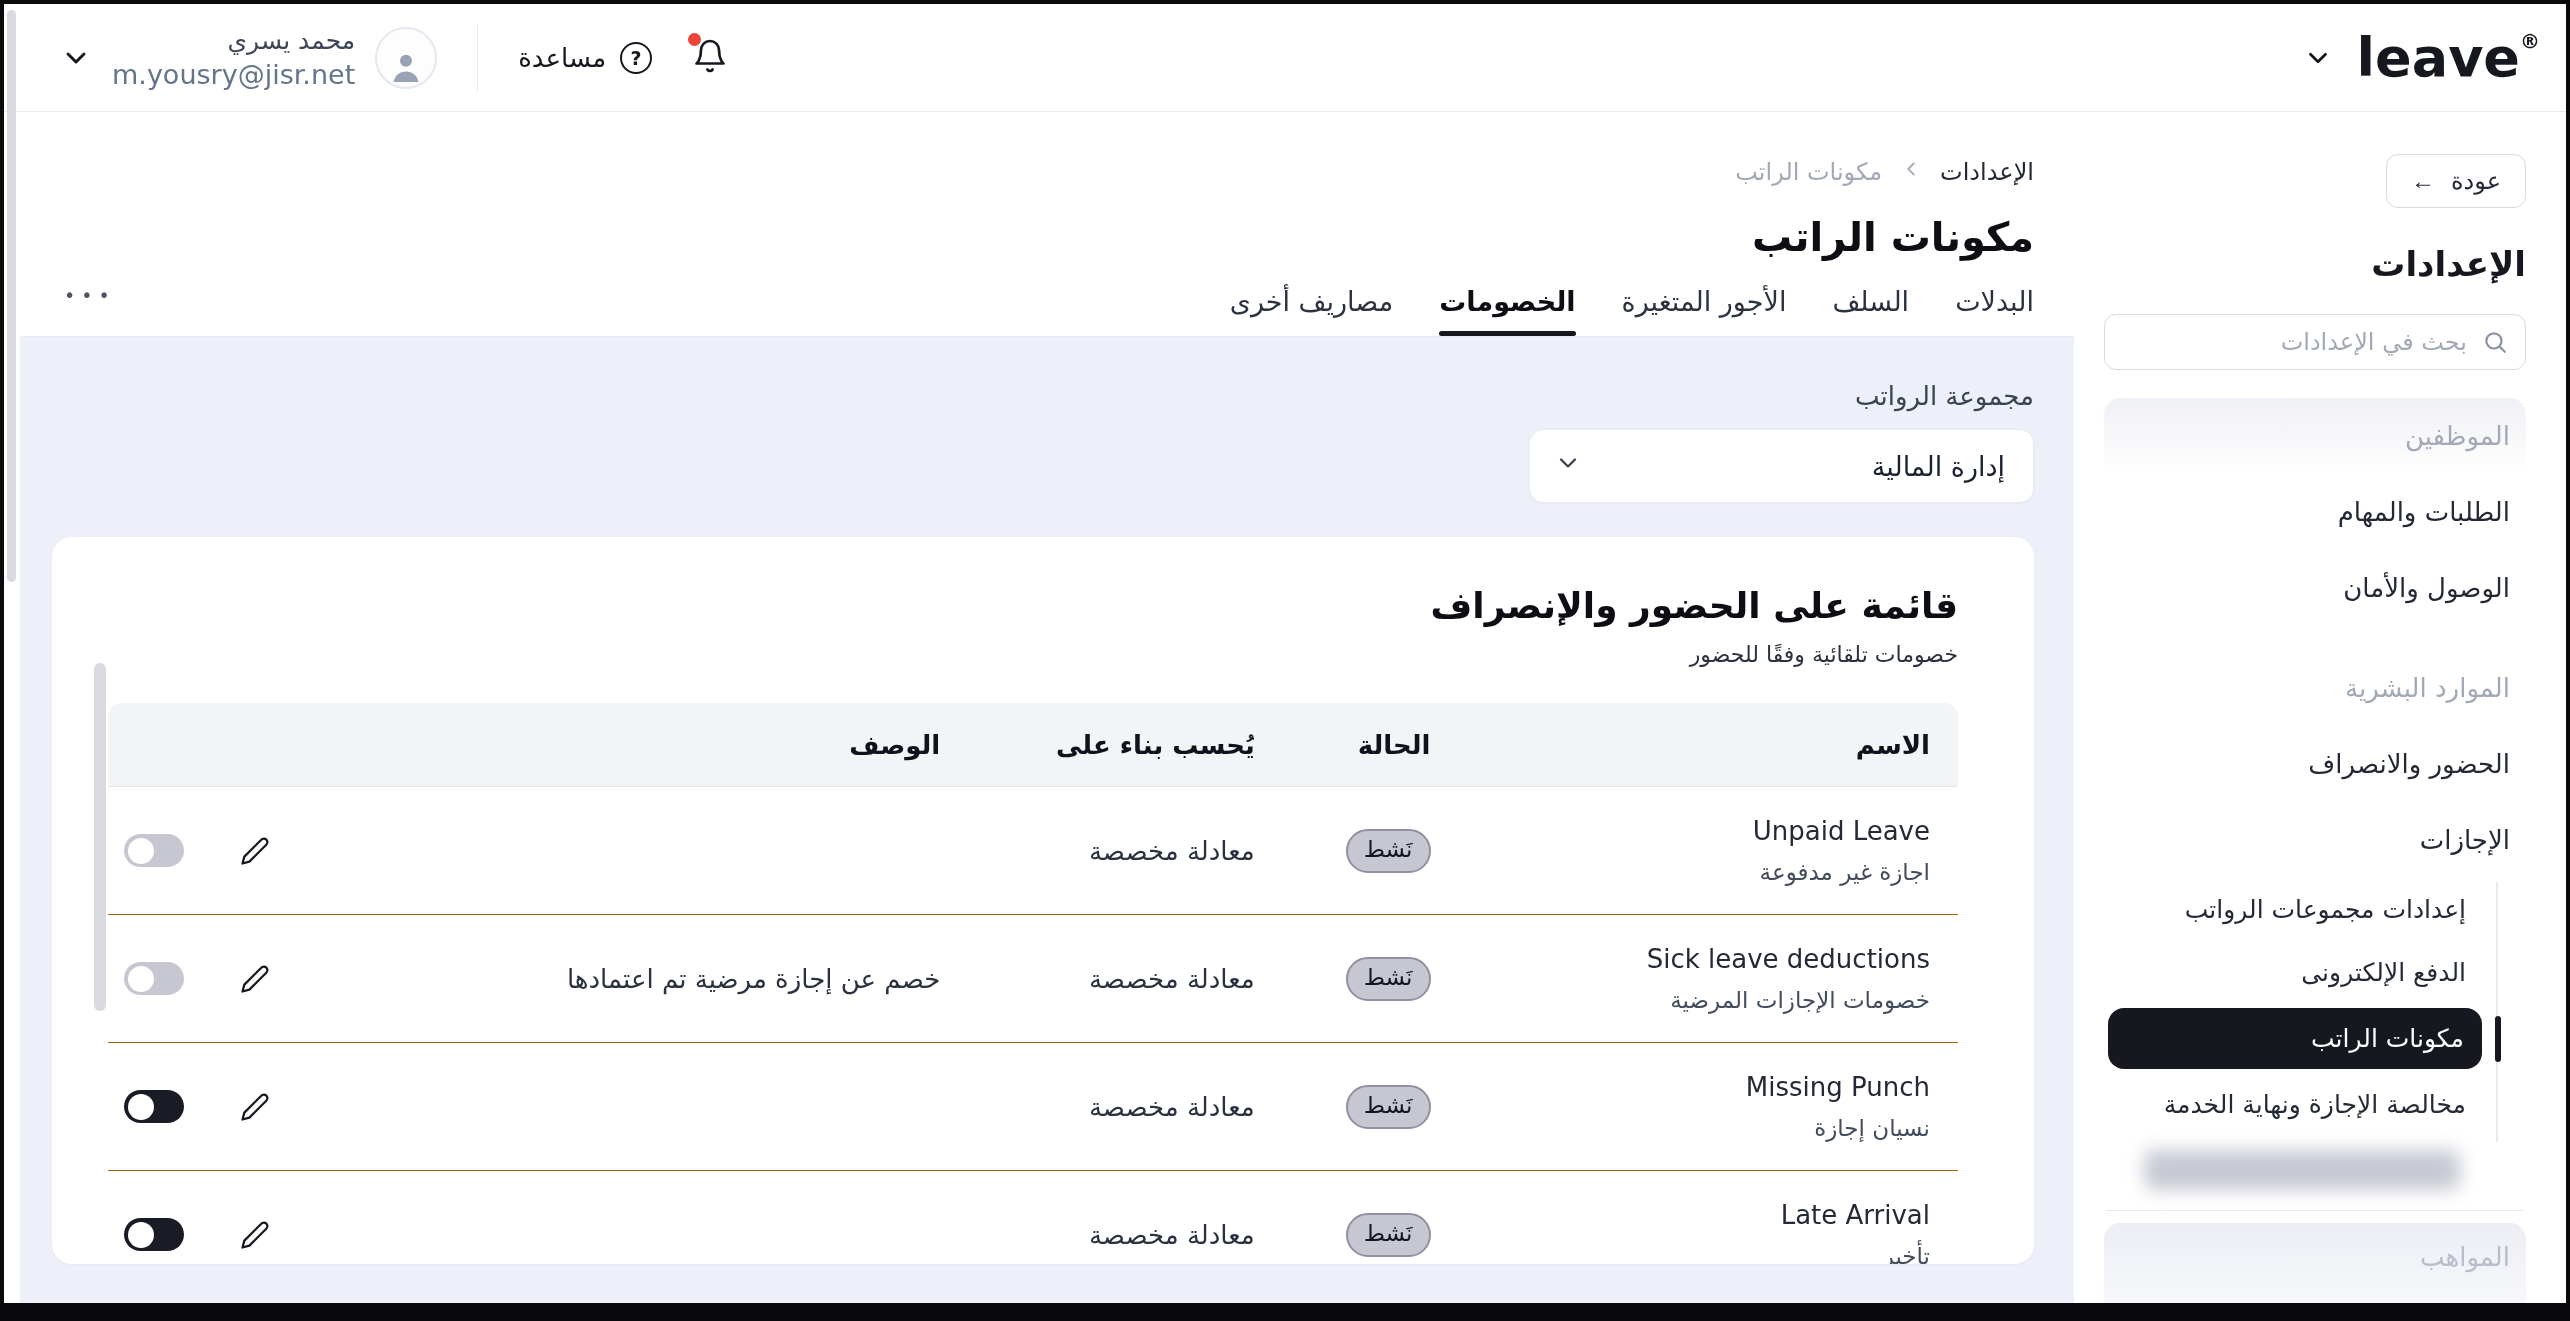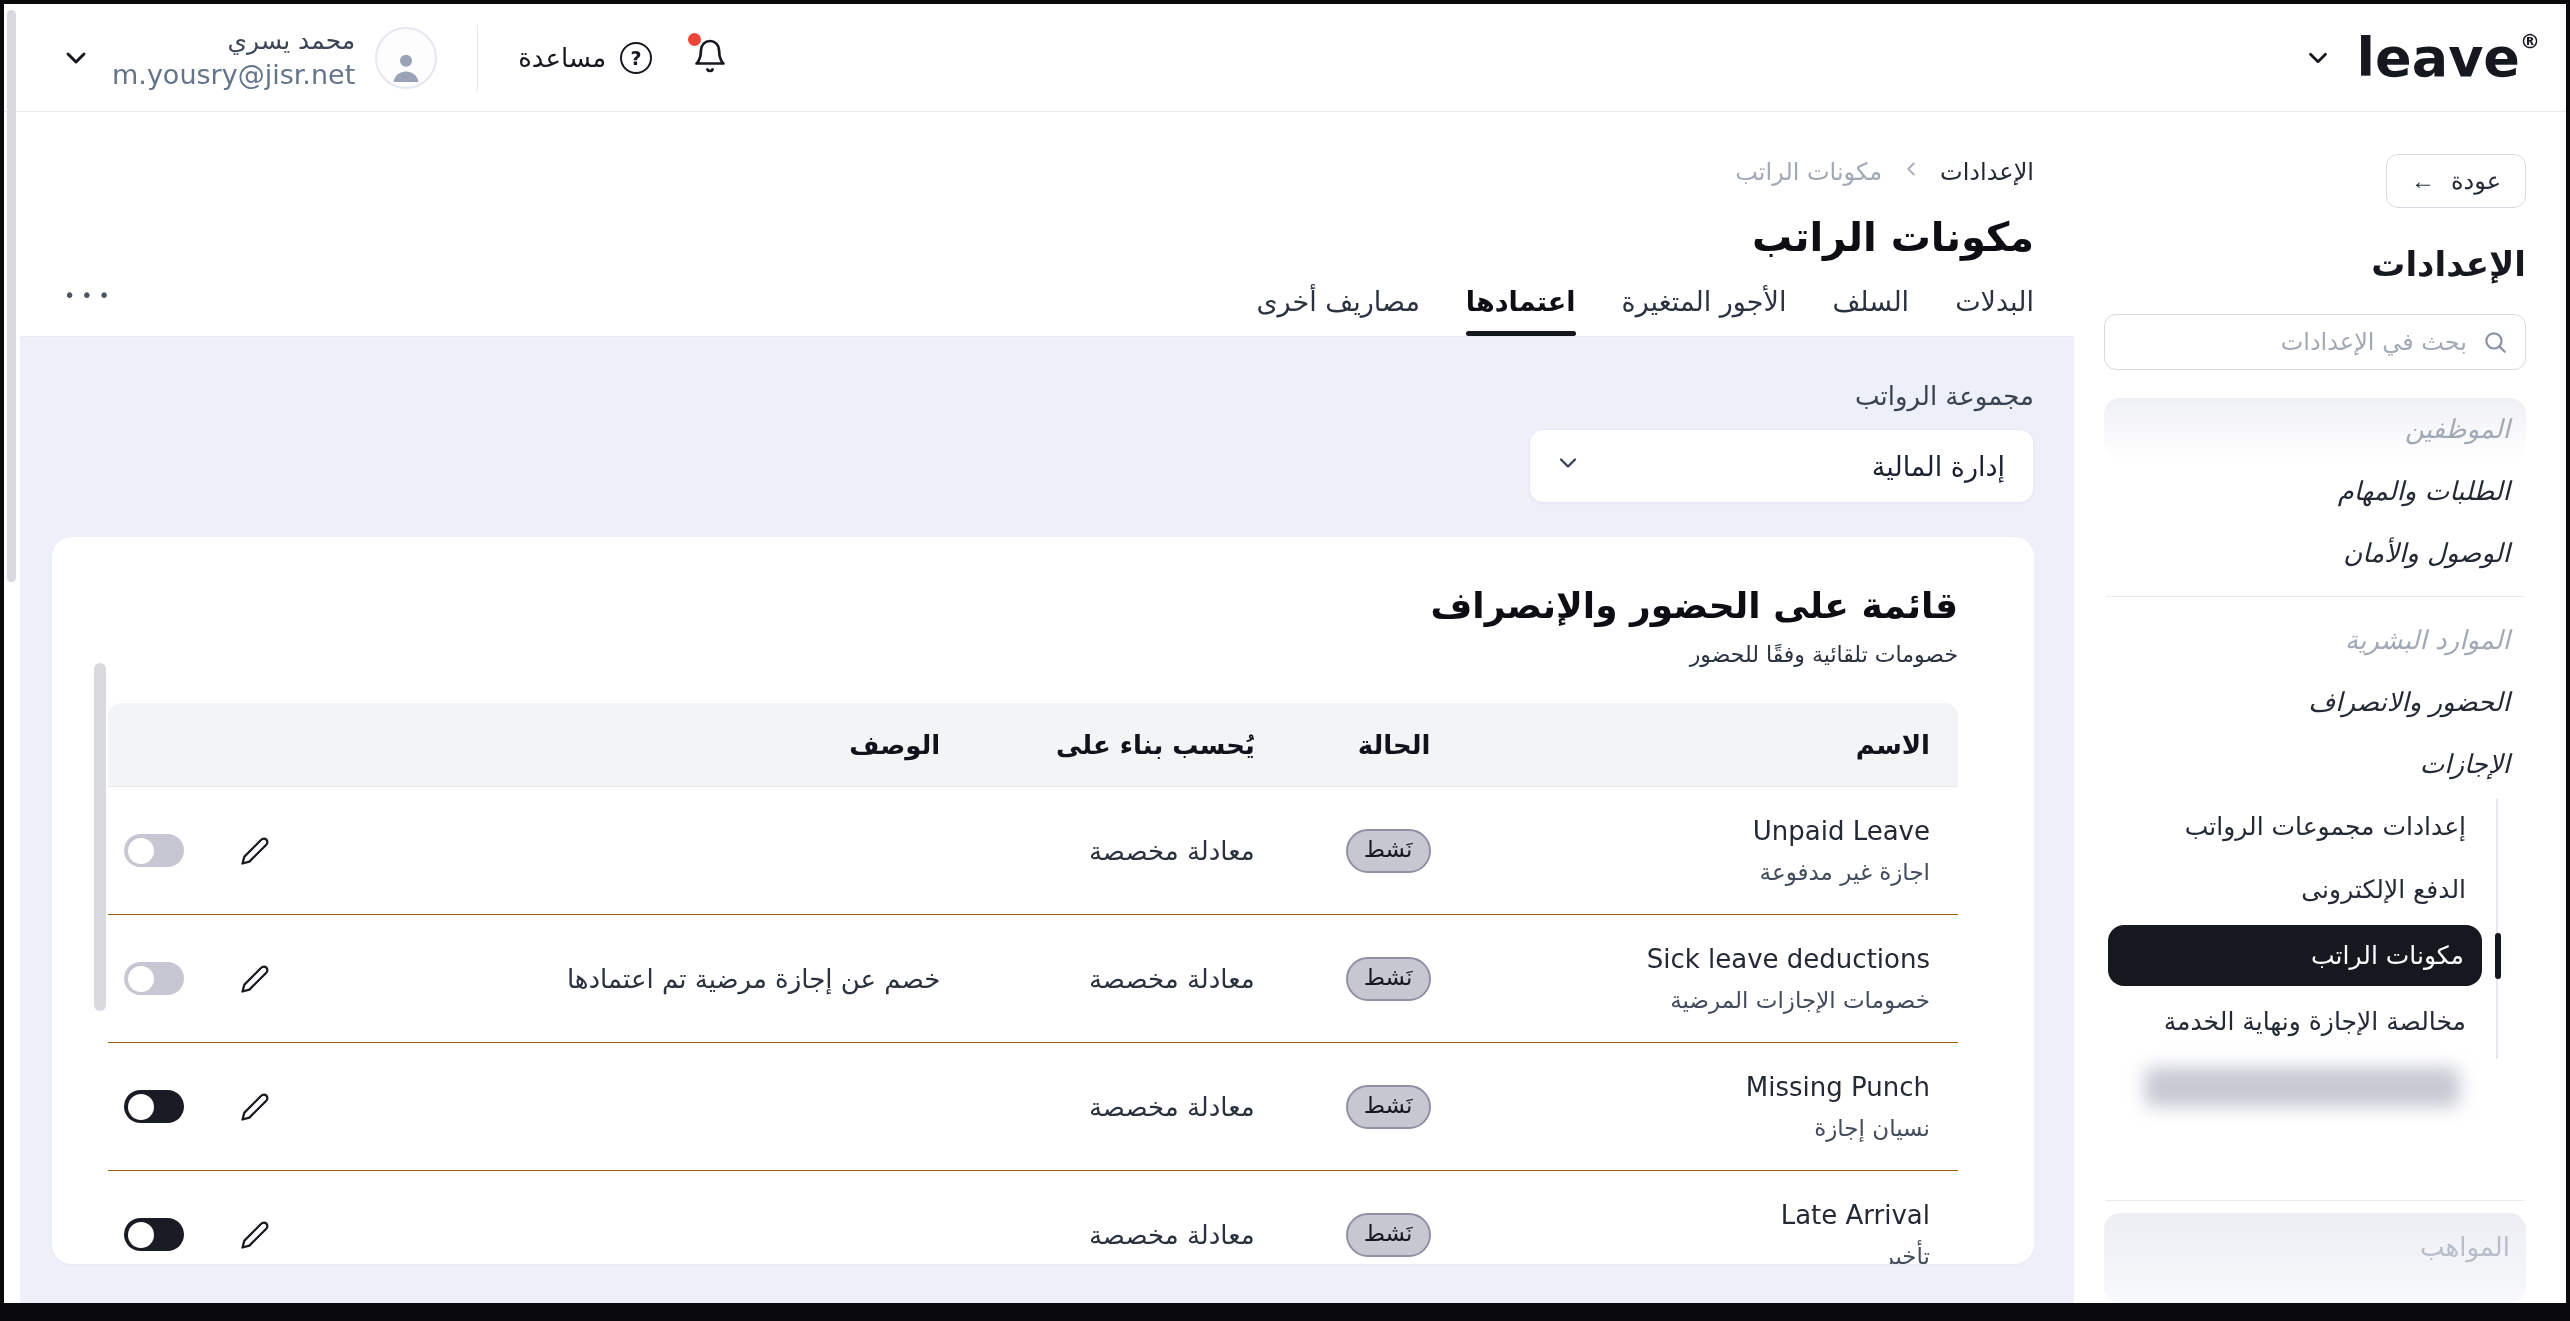--- a/index.html
+++ b/index.html
@@ -44,21 +44,21 @@
               border:1px solid #d7dae2; border-radius:12px; padding:12px 24px;
               font-size:24px; color:#232a36; background:#fff; cursor:pointer; }
   .sb-title { margin-top:36px; font-size:34px; font-weight:700; color:#16181f; }
   .sb-search { margin-top:30px; position:relative; }
   .sb-search input { width:100%; height:56px; border:1px solid #d7dae2; border-radius:12px;
                      background:#fff; padding:0 58px 0 18px; font-size:24px; color:#232a36;
                      font-family:"DejaVu Sans", sans-serif; outline:none; }
   .sb-search input::placeholder { color:#a2a9b6; }
   .search-ic { position:absolute; right:18px; top:15px; }
   .sb-menu { margin-top:28px; display:flex; flex-direction:column; flex:1; min-height:0; }
-  .sb-item { font-size:26px; color:#232a36; padding:16px 16px; border-radius:16px; cursor:pointer;font-style:italic; }
+  .sb-item { font-size:26px; color:#232a36; padding:23px 16px; border-radius:16px; cursor:pointer; }
   .sb-item.muted { color:#a2a9b6; cursor:default; }
   .sb-item.fade-pill { background:linear-gradient(180deg,#eff0f5 0%, rgba(250,251,253,0) 100%); }
   .sb-divider { height:1px; background:#e8e9ee; margin:12px 2px; }
   .sb-parent { border:2px solid #2a3240; border-radius:14px; padding:15px 16px;
                font-size:26px; color:#16181f; margin:4px 0 8px; cursor:pointer; }
   .sb-sub { position:relative; }
   .sb-sub::before { content:""; position:absolute; right:28px; top:4px; bottom:56px; width:2px; background:#e8e9ee; }
   .sb-sub-item { font-size:25px; color:#232a36; padding:17px 60px 17px 0; cursor:pointer; position:relative; }
   .sb-sub-item.active { background:#16181f; color:#fff; border-radius:16px;
                         padding:16px 18px; margin:4px 44px 4px 4px; }
@@ -235,21 +235,21 @@
             </span>
             <span class="bc-current">مكونات الراتب</span>
           </div>
 
           <h1 class="page-title">مكونات الراتب</h1>
 
           <div class="tabs">
             <div class="tab">البدلات</div>
             <div class="tab">السلف</div>
             <div class="tab">الأجور المتغيرة</div>
-            <div class="tab active">اعتمادها</div>
+            <div class="tab active">الخصومات</div>
             <div class="tab">مصاريف أخرى</div>
           </div>
 
           <div class="more-btn">•••</div>
         </section>
 
         <section class="content">
           <div class="group-label">مجموعة الرواتب</div>
 
           <div class="select">

